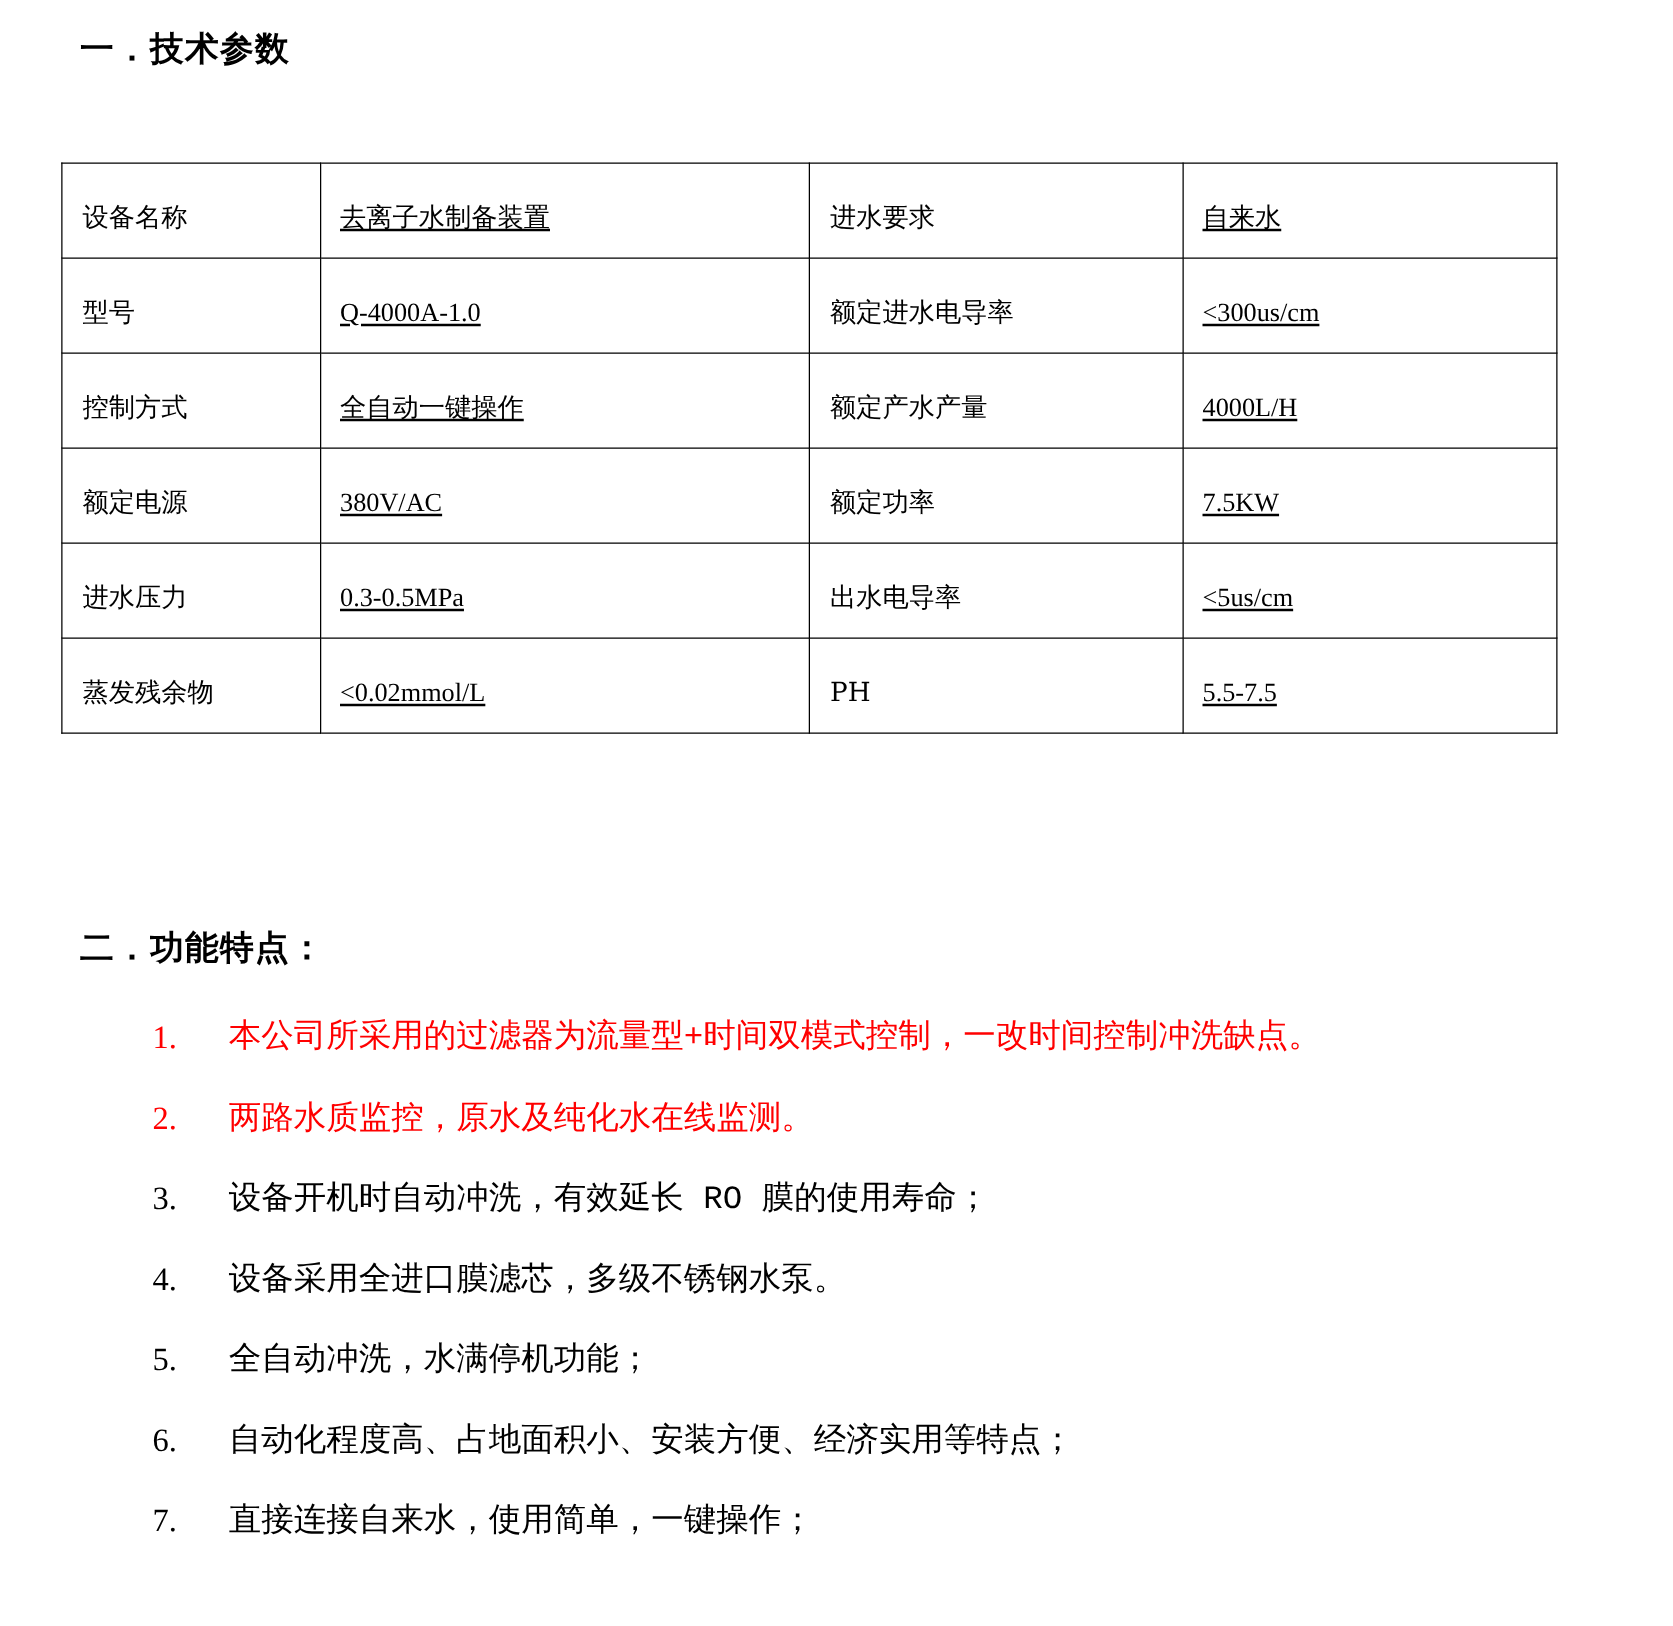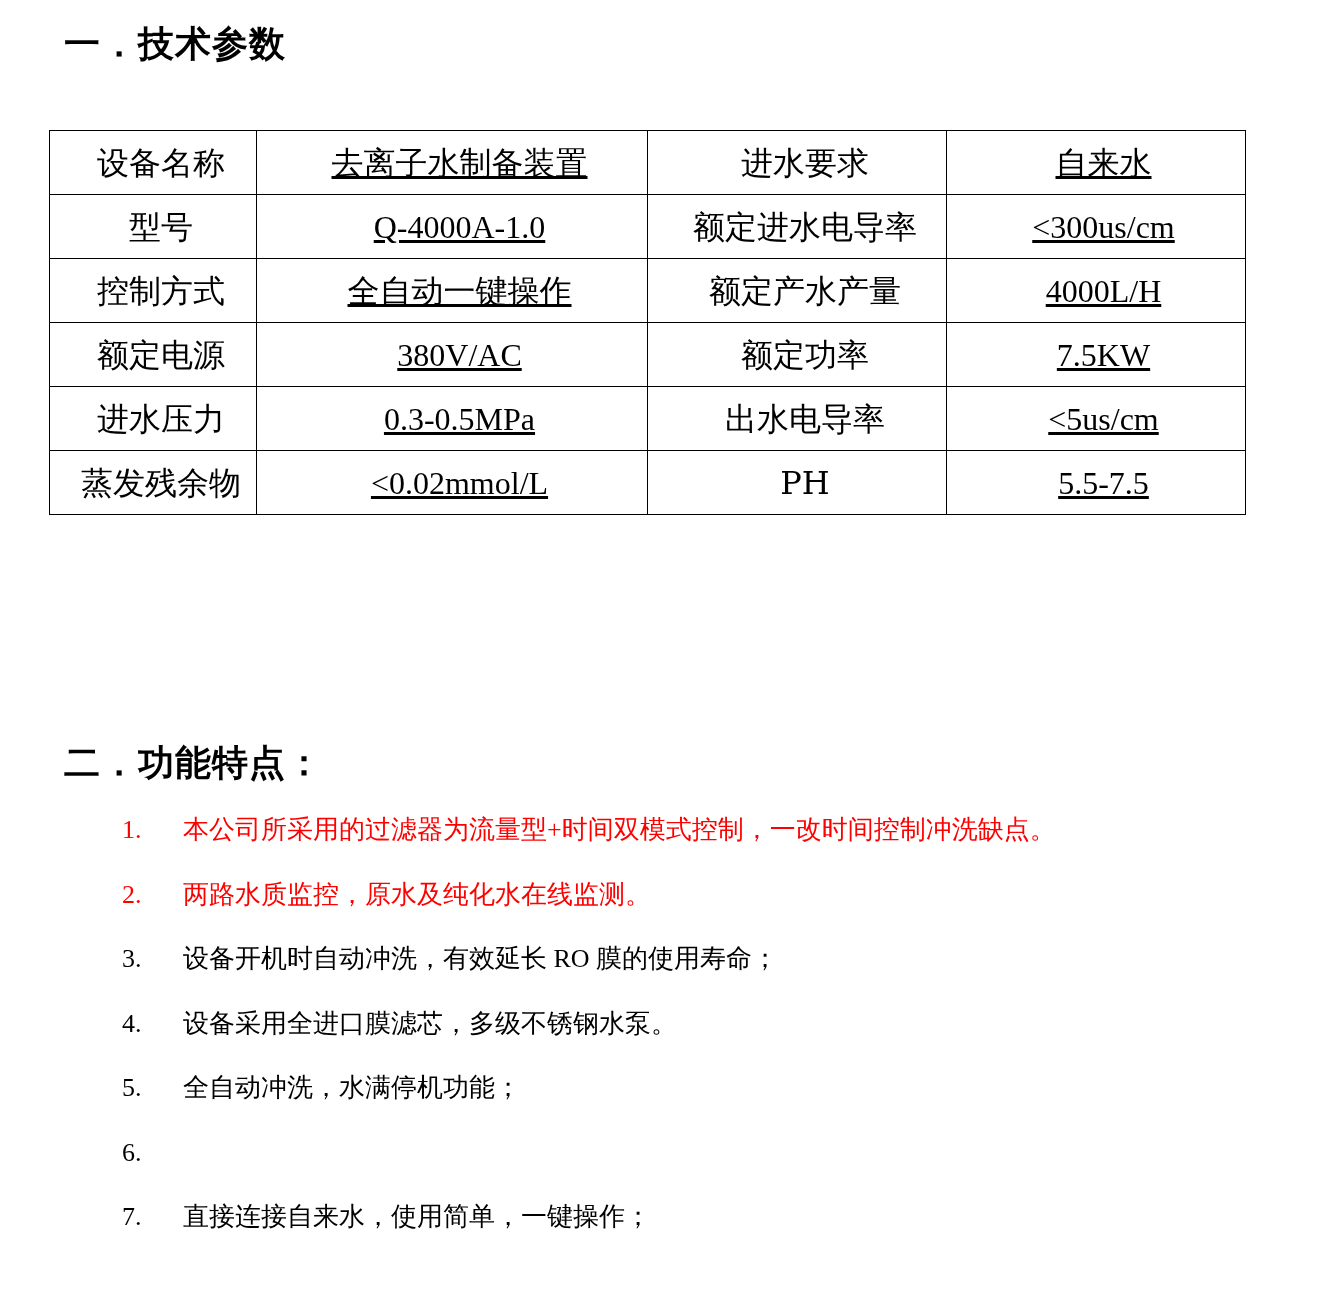--- a/index.html
+++ b/index.html
@@ -14,47 +14,46 @@
       font-family: "DejaVu Serif", "Liberation Serif", serif;
       color: #000000;
       overflow: hidden;
     }
     .section-heading {
       position: absolute;
       left: 64px;
       margin: 0;
       font-family: "DejaVu Sans", "Liberation Sans", sans-serif;
       font-weight: bold;
-      font-size: 36px;
+      font-size: 27px;
       line-height: 1;
       letter-spacing: 1px;
       white-space: nowrap;
       text-align: right;
     }
     #heading-1 { top: 26px; }
     #heading-2 { top: 700px; margin-top: 45px; }
 
     .spec-table {
       position: absolute;
       left: 49px;
       top: 130px;
       width: 1197px;
       border-collapse: collapse;
       table-layout: fixed;
     }
     .spec-table td {
       border: 1.5px solid #000000;
       height: 63px;
-      padding: 0 0 0 16px;
-      font-size: 32px;
+      padding: 12px 0 0 16px;
+      font-size: 21px;
       line-height: 1;
       vertical-align: middle;
       white-space: nowrap;
       font-family: "DejaVu Serif", "Liberation Serif", serif;
-      text-align: center;
     }
     .spec-table td.val {
       font-family: "Liberation Serif", "DejaVu Serif", serif;
       padding-left: 15px;
       text-decoration: underline;
     }
     .spec-table col.c1 { width: 207px; }
     .spec-table col.c2 { width: 391px; }
     .spec-table col.c3 { width: 299px; }
     .spec-table col.c4 { width: 299px; }
@@ -75,21 +74,21 @@
       display: flex;
       align-items: flex-start;
     }
     .feature-num {
       display: inline-block;
       width: 61px;
       font-family: "Liberation Serif", "DejaVu Serif", serif;
     }
     .feature-text {
       display: inline-block;
-      font-family: Liberation Serif, serif;
+      font-family: Liberation Mono, monospace;
     }
   </style>
 </head>
 <body>
 
 <h1 id="heading-1" class="section-heading">一．技术参数</h1>
 
 <table class="spec-table">
   <colgroup>
     <col class="c1">
@@ -155,18 +154,19 @@
   <li class="feature-item" style="color: rgb(0, 0, 0);">
     <span class="feature-num">4.</span>
     <span class="feature-text">设备采用全进口膜滤芯，多级不锈钢水泵。</span>
   </li>
   <li class="feature-item" style="color: rgb(0, 0, 0);">
     <span class="feature-num">5.</span>
     <span class="feature-text">全自动冲洗，水满停机功能；</span>
   </li>
   <li class="feature-item" style="color: rgb(0, 0, 0);">
     <span class="feature-num">6.</span>
+    <span class="feature-text">自动化程度高、占地面积小、安装方便、经济实用等特点；</span>
   </li>
   <li class="feature-item" style="color: rgb(0, 0, 0);">
     <span class="feature-num">7.</span>
     <span class="feature-text">直接连接自来水，使用简单，一键操作；</span>
   </li>
 </ul>
 
 </body></html>

